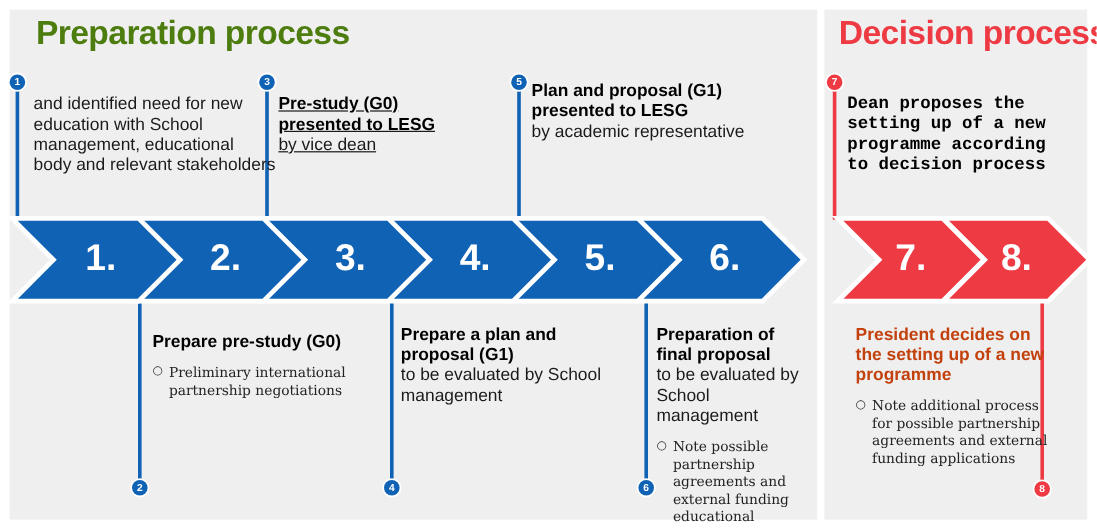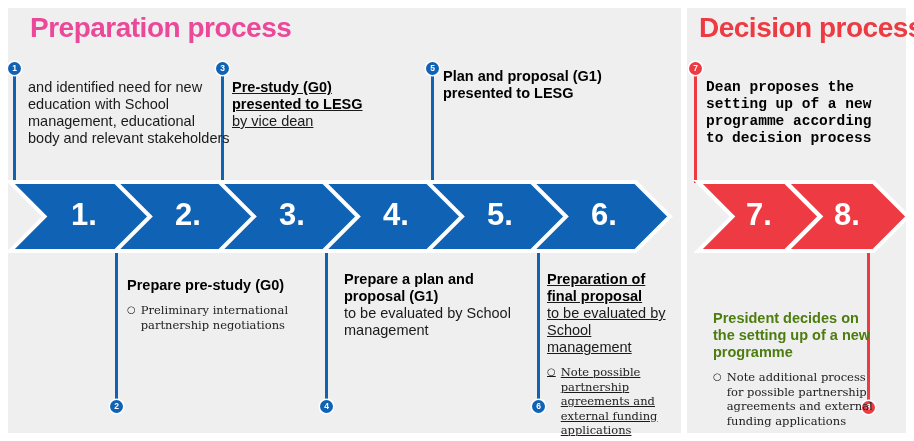--- a/index.html
+++ b/index.html
@@ -5,21 +5,21 @@
   html,body { margin:0; padding:0; background:#ffffff; }
   .stage {
     position:relative; width:914px; height:441px; background:#ffffff;
     font-family:"Liberation Sans", sans-serif; overflow:hidden;
   }
   .panel { position:absolute; top:8px; height:425px; background:#efefef; }
   .panel-prep { left:8px;  width:673px; }
   .panel-dec  { left:687px; width:219px; }
 
   .title { position:absolute; top:12px; font-size:28px; font-weight:bold; letter-spacing:-0.5px; white-space:nowrap; }
-  .title-prep { left:30px;  color:#ec4899; }
+  .title-prep { left:30px;  color:#4d7c0f; }
   .title-dec  { left:699px; color:#ee3a43; }
 
   .arrows-svg { position:absolute; left:0; top:182px; overflow:visible; }
   .arrow-blue { fill:#1062b4; stroke:#ffffff; stroke-width:4; stroke-linejoin:miter; }
   .arrow-red  { fill:#ee3a43; stroke:#ffffff; stroke-width:4; stroke-linejoin:miter; }
 
   .step-num {
     position:absolute; top:182px; height:69px; line-height:66px;
     transform:translateX(-50%); color:#ffffff; font-size:31px; font-weight:bold;
     white-space:nowrap;
@@ -32,21 +32,21 @@
   .badge {
     position:absolute; width:13px; height:13px; border-radius:50%;
     color:#ffffff; font-size:8.5px; font-weight:bold; text-align:center;
     line-height:13px; box-shadow:0 0 0 1.5px #ffffff;
   }
   .badge.blue { background:#1062b4; }
   .badge.red  { background:#ee3a43; }
 
   .callout { position:absolute; color:#1a1a1a; }
   .callout .heading { font-size:14.5px; line-height:17px; font-weight:bold; color:#000000; }
-  .callout .heading.red { color:#4d7c0f;margin-top:39px; }
+  .callout .heading.red { color:#c2410c; }
   .callout .body { font-size:14.5px; line-height:17px; }
   .bullet {
     display:flex; margin-top:9px; font-family:"DejaVu Serif", serif;
     font-size:11.5px; line-height:14.5px; color:#222222;
   }
   .bullet .marker { flex:0 0 auto; margin-right:5px; font-size:10px; line-height:14.5px; }
 </style>
 </head>
 <body>
 
@@ -106,35 +106,36 @@
       <span class="marker">○</span>
       <span>Preliminary international partnership negotiations</span>
     </div>
   </div>
 
   <div class="callout" style="left:232px; top:79px; width:145px;text-decoration:underline;">
     <div class="heading">Pre-study (G0) presented to LESG</div>
     <div class="body">by vice dean</div>
   </div>
 
-  <div class="callout" style="left:344px; top:271px; width:178px;">
+  <div class="callout" style="left:334px; top:271px; width:178px;">
     <div class="heading">Prepare a plan and proposal (G1)</div>
     <div class="body">to be evaluated by School management</div>
   </div>
 
   <div class="callout" style="left:443px; top:68px; width:190px;">
     <div class="heading">Plan and proposal (G1) presented to LESG</div>
+    <div class="body">by academic representative</div>
   </div>
 
-  <div class="callout" style="left:547px; top:271px; width:130px;text-decoration:underline;">
+  <div class="callout" style="left:547px; top:271px; width:130px;">
     <div class="heading">Preparation of final proposal</div>
     <div class="body">to be evaluated by School management</div>
     <div class="bullet">
       <span class="marker">○</span>
-      <span>Note possible partnership agreements and external funding applications</span>
+      <span>Note possible partnership agreements and external funding educational</span>
     </div>
   </div>
 
   <div class="callout" style="left:706px; top:79px; width:172px;font-family:Liberation Mono, monospace;">
     <div class="heading">Dean proposes the setting up of a new programme according to decision process</div>
   </div>
 
   <div class="callout" style="left:713px; top:271px; width:162px;">
     <div class="heading red">President decides on the setting up of a new programme</div>
     <div class="bullet">

